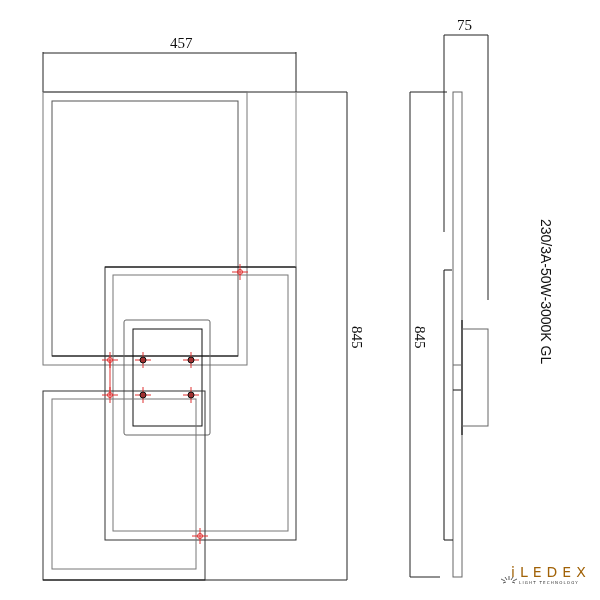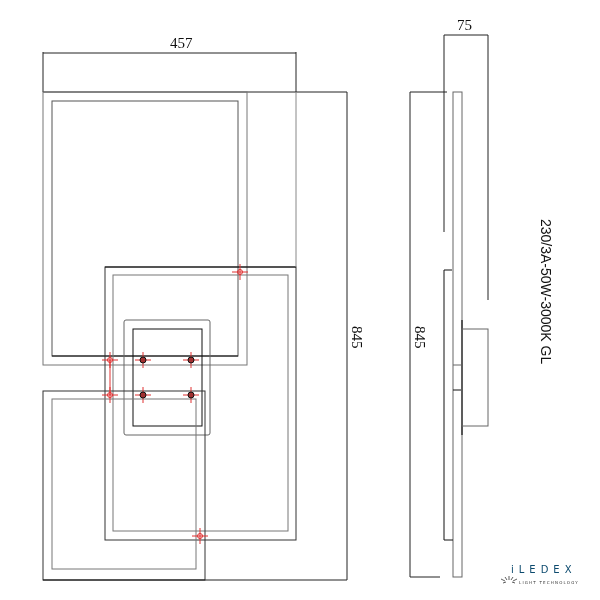--- a/index.html
+++ b/index.html
@@ -1,21 +1,21 @@
 <!DOCTYPE html>
 <html><head>
 <meta charset="utf-8">
 <style>
   html, body { margin:0; padding:0; background:#ffffff; }
   body { width:600px; height:600px; position:relative; overflow:hidden; font-family:"Liberation Sans", sans-serif; }
   #drawing { position:absolute; left:0; top:0; width:600px; height:600px; }
   .dim-text { font-family:"Liberation Serif", serif; font-size:15px; fill:#111; }
   .spec-text { font-family:"Liberation Sans", sans-serif; font-size:14px; fill:#111; }
   .logo { position:absolute; left:497px; top:564px; width:96px; height:26px; }
-  .logo-main { position:absolute; left:14px; top:0; font-family:"DejaVu Sans", sans-serif; font-size:10px; letter-spacing:5px; color:#0c4a6e; white-space:nowrap; }
+  .logo-main { position:absolute; left:14px; top:0; font-family:"DejaVu Sans", sans-serif; font-size:14px; letter-spacing:5px; color:#a16207; white-space:nowrap; }
   .logo-sub { position:absolute; left:22px; top:16px; font-family:"DejaVu Sans", sans-serif; font-size:4px; letter-spacing:1.2px; color:#333; white-space:nowrap; }
   .logo-rays { position:absolute; left:2px; top:10px; width:20px; height:12px; }
 </style>
 </head>
 <body>
 
 <svg id="drawing" viewBox="0 0 600 600" xmlns="http://www.w3.org/2000/svg">
 
   <g fill="none" stroke-width="1">
 

